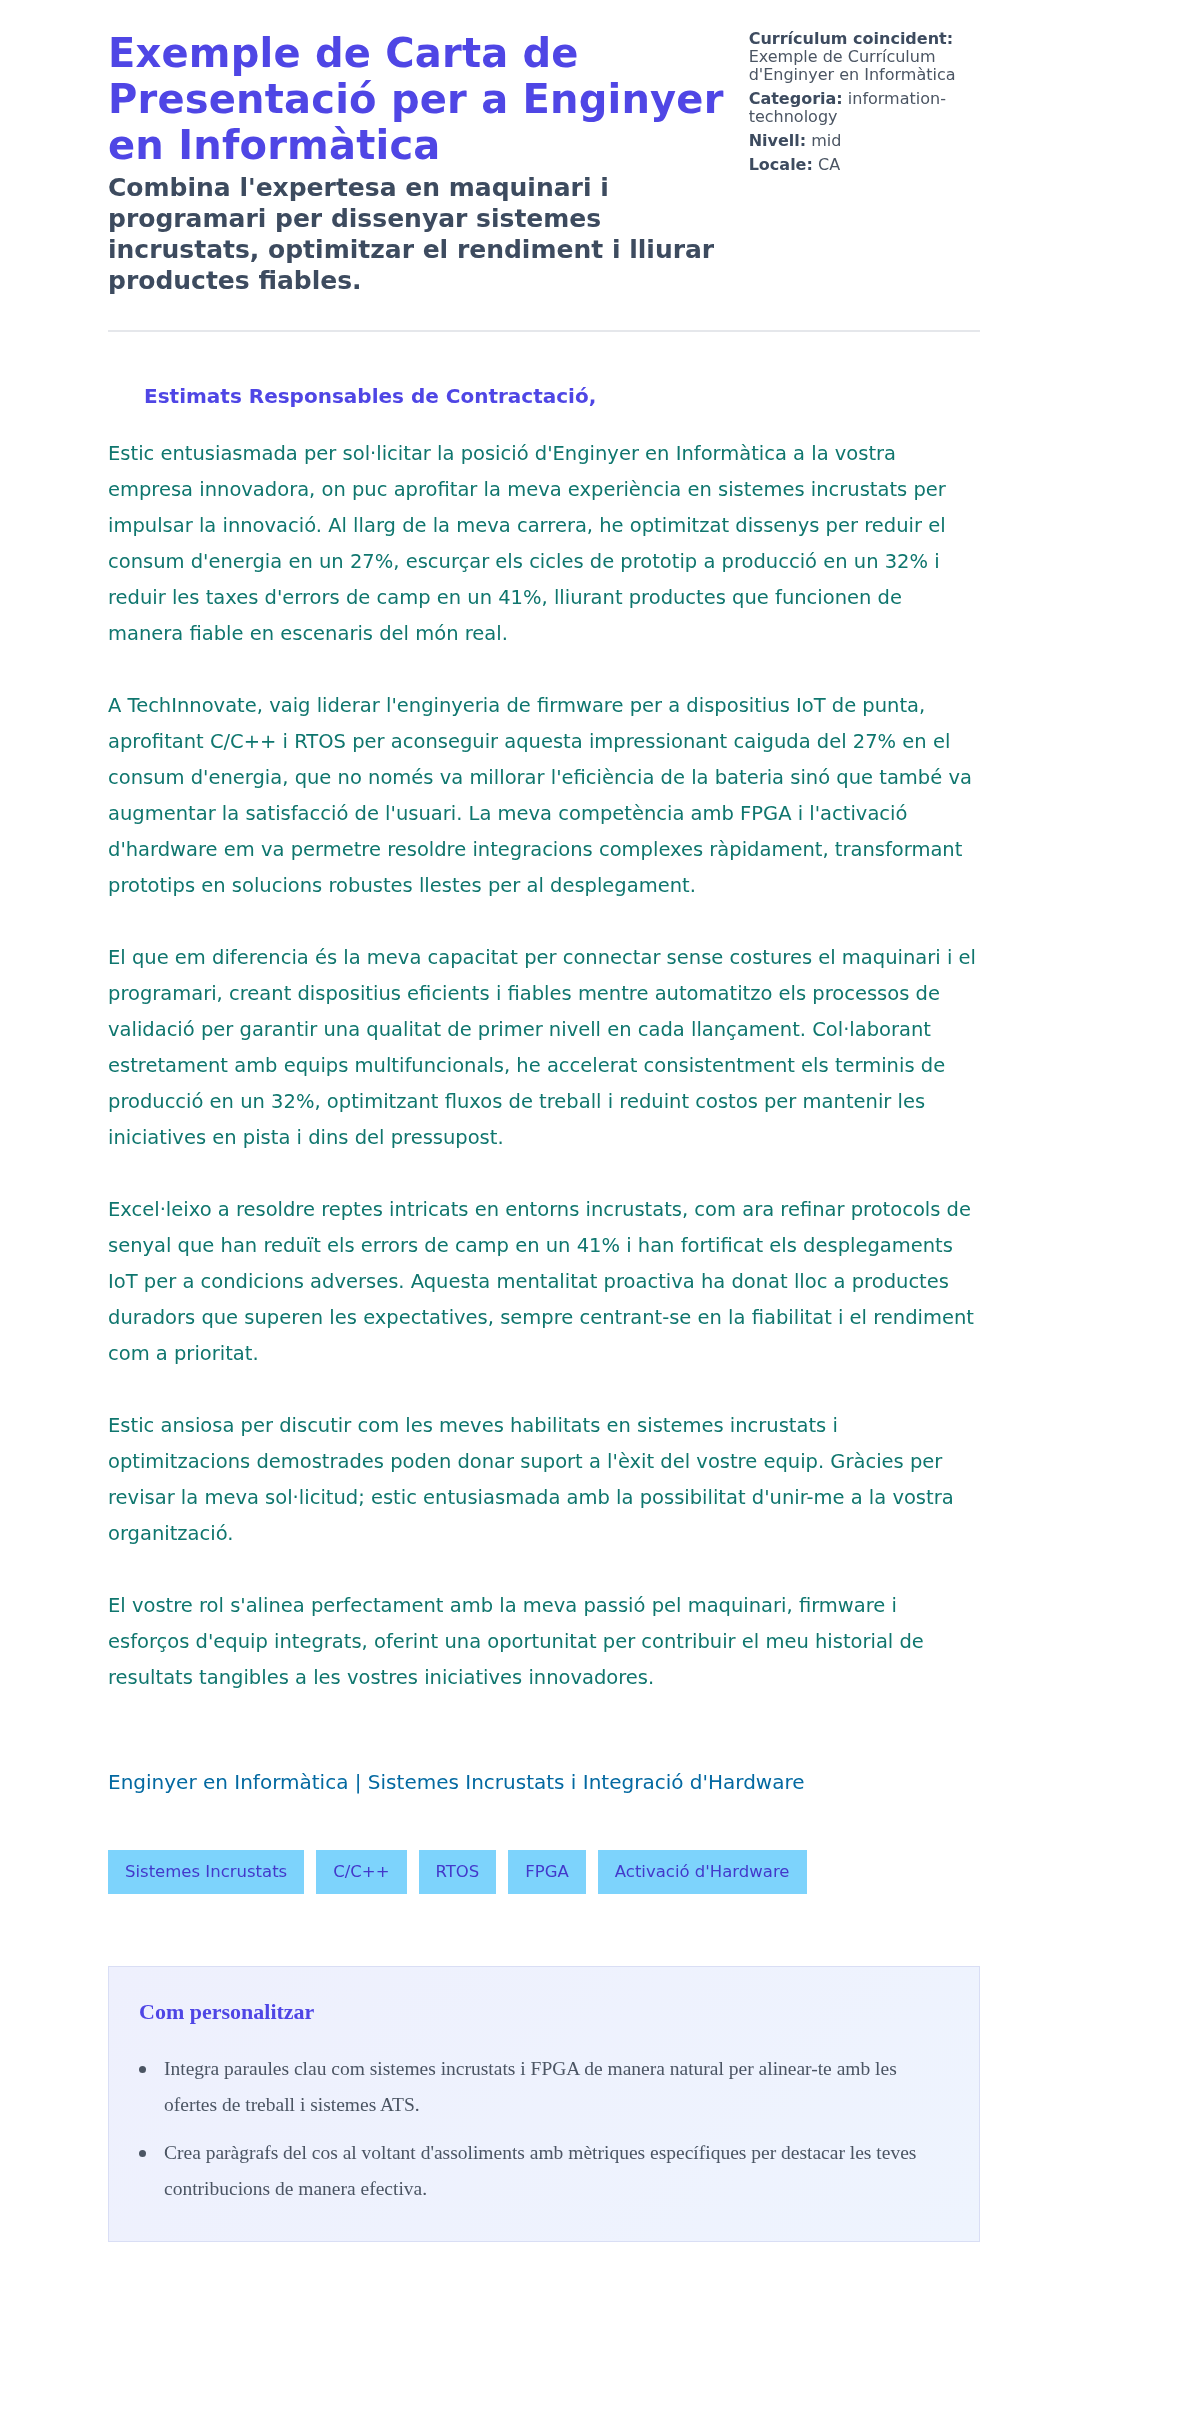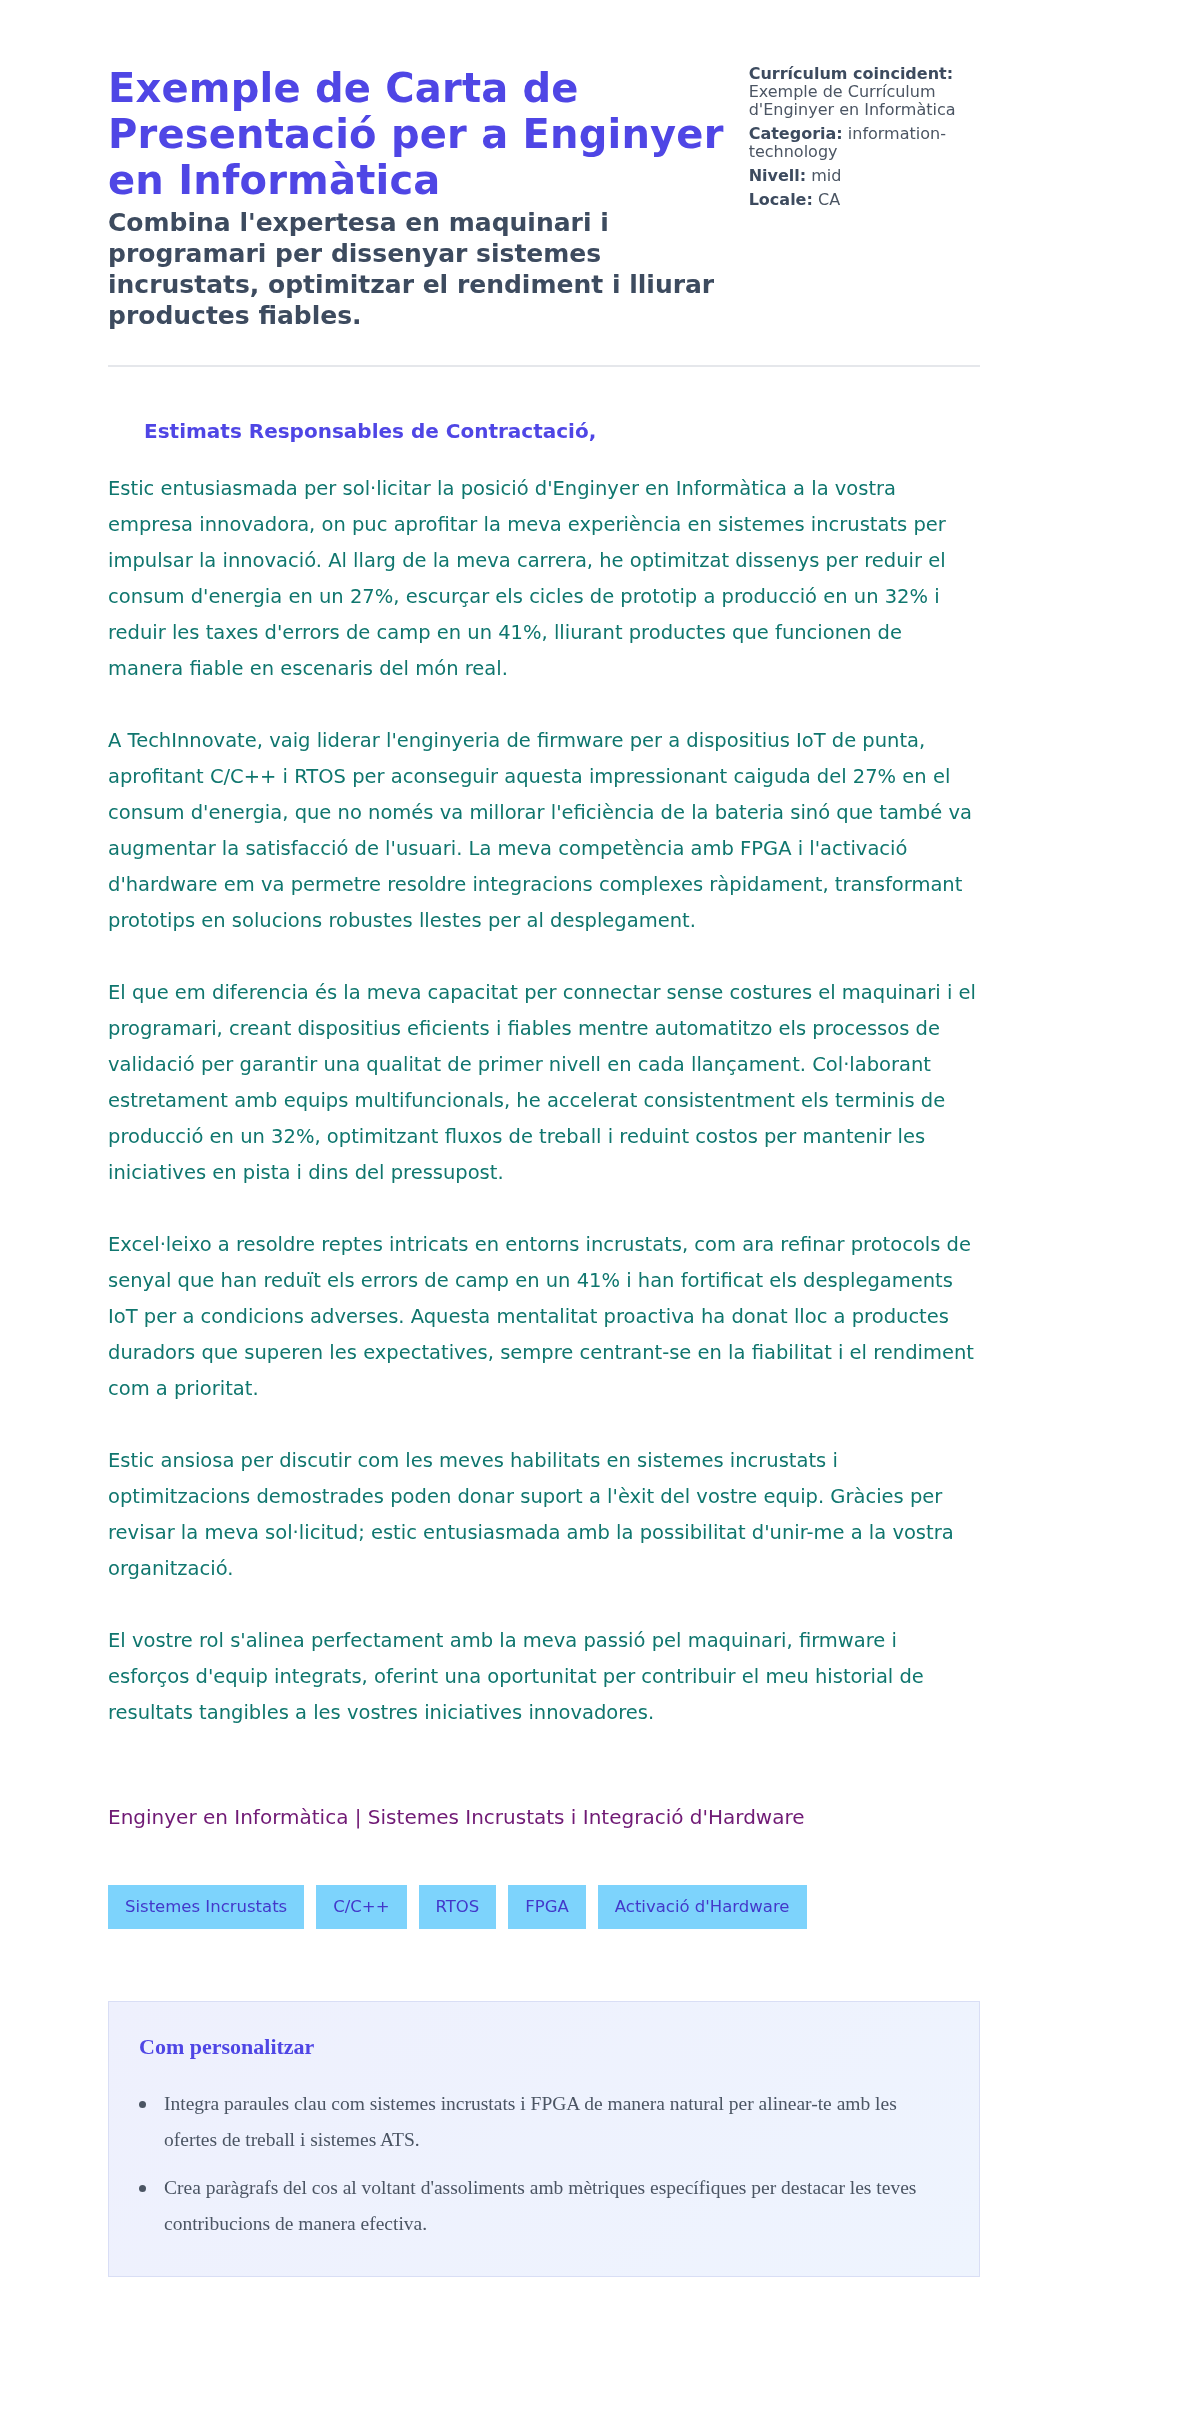--- a/index.html
+++ b/index.html
@@ -3,21 +3,21 @@
   <meta charset="utf-8">
   <style>
     * { box-sizing: border-box; margin: 0; padding: 0; }
     html, body { width: 1200px; background: #ffffff; }
     body {
       font-family: "DejaVu Sans", sans-serif;
       color: #1f2933;
     }
     .page {
       width: 1088px;
-      padding: 65px 108px 60px 108px;
+      padding: 30px 108px 60px 108px;
     }
     .header {
       display: flex;
       justify-content: space-between;
       align-items: flex-start;
       padding-bottom: 34px;
       border-bottom: 2px solid #e5e7eb;
     }
     .header-left { width: 720px; }
     .title {
@@ -63,21 +63,21 @@
     }
     .sig-name {
       font-size: 20px;
       font-weight: bold;
       color: #111827;
       line-height: 28px;
     }
     .sig-role {
       margin-top: 10px;
       font-size: 20px;
-      color: #701a75;
+      color: #0369a1;
       line-height: 28px;
     }
     .chips {
       margin-top: 54px;
       display: flex;
       gap: 12px;
     }
     .chip {
       background: #7dd3fc;
       color: #4338ca;

